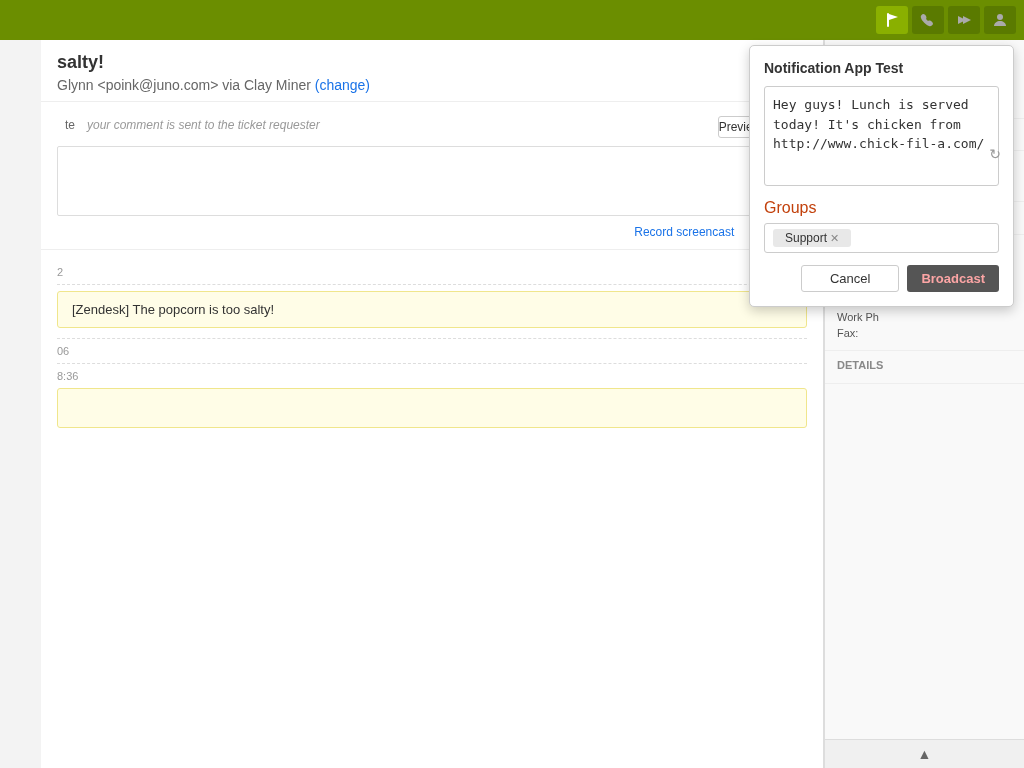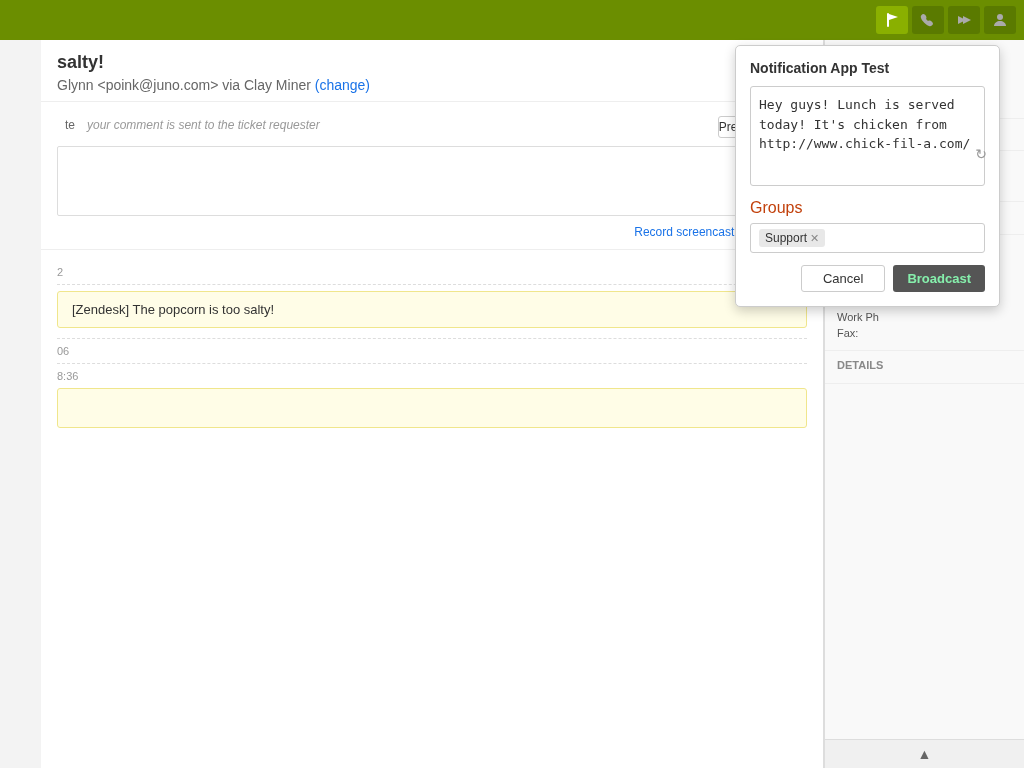--- a/index.html
+++ b/index.html
@@ -262,21 +262,21 @@
       font-size: 14px;
       position: absolute;
       bottom: 0;
       left: 0;
     }
 
     
     .notification-popup {
       position: absolute;
       top: 45px;
-      right: 24px;
+      right: 10px;
       width: 265px;
       background: white;
       border: 1px solid #ccc;
       border-radius: 5px;
       box-shadow: 0 4px 12px rgba(0,0,0,0.2);
       z-index: 100;
       padding: 14px;
     }
     .popup-title {
       font-size: 14px;
@@ -309,54 +309,54 @@
       padding: 4px 8px;
       display: flex;
       align-items: center;
       gap: 4px;
       margin-bottom: 12px;
       min-height: 30px;
     }
     .group-tag {
       background: #e8e8e8;
       border-radius: 3px;
-      padding: 2px 6px;
+      padding: 2px 12px;
       font-size: 12px;
       color: #333;
       display: flex;
       align-items: flex-end;
       gap: 3px;
     }
     .group-tag-close {
       cursor: pointer;
       color: #888;
       font-size: 11px;
     }
     .popup-actions {
       display: flex;
       justify-content: flex-end;
       gap: 8px;
     }
     .cancel-btn {
       background: white;
       border: 1px solid #ccc;
       border-radius: 3px;
-      padding: 5px 21px;
+      padding: 5px 28px;
       cursor: pointer;
       font-size: 13px;
       color: #333;
     }
     .broadcast-btn {
       background: #555;
       border: none;
       border-radius: 3px;
       padding: 5px 14px;
       cursor: pointer;
       font-size: 13px;
-      color: #86efac;
+      color: #fca5a5;
       font-weight: bold;
     }
     .refresh-icon {
       position: absolute;
       top: 100px;
       right: 12px;
       color: #999;
       font-size: 14px;
       cursor: pointer;
     }

